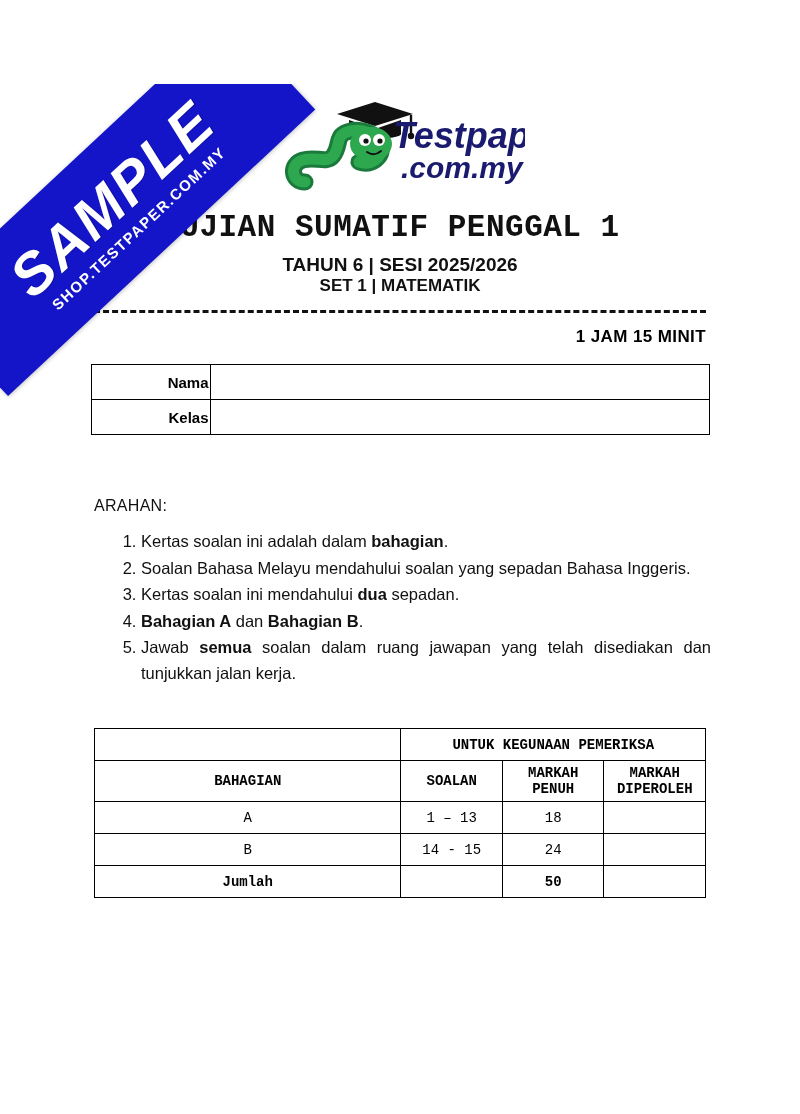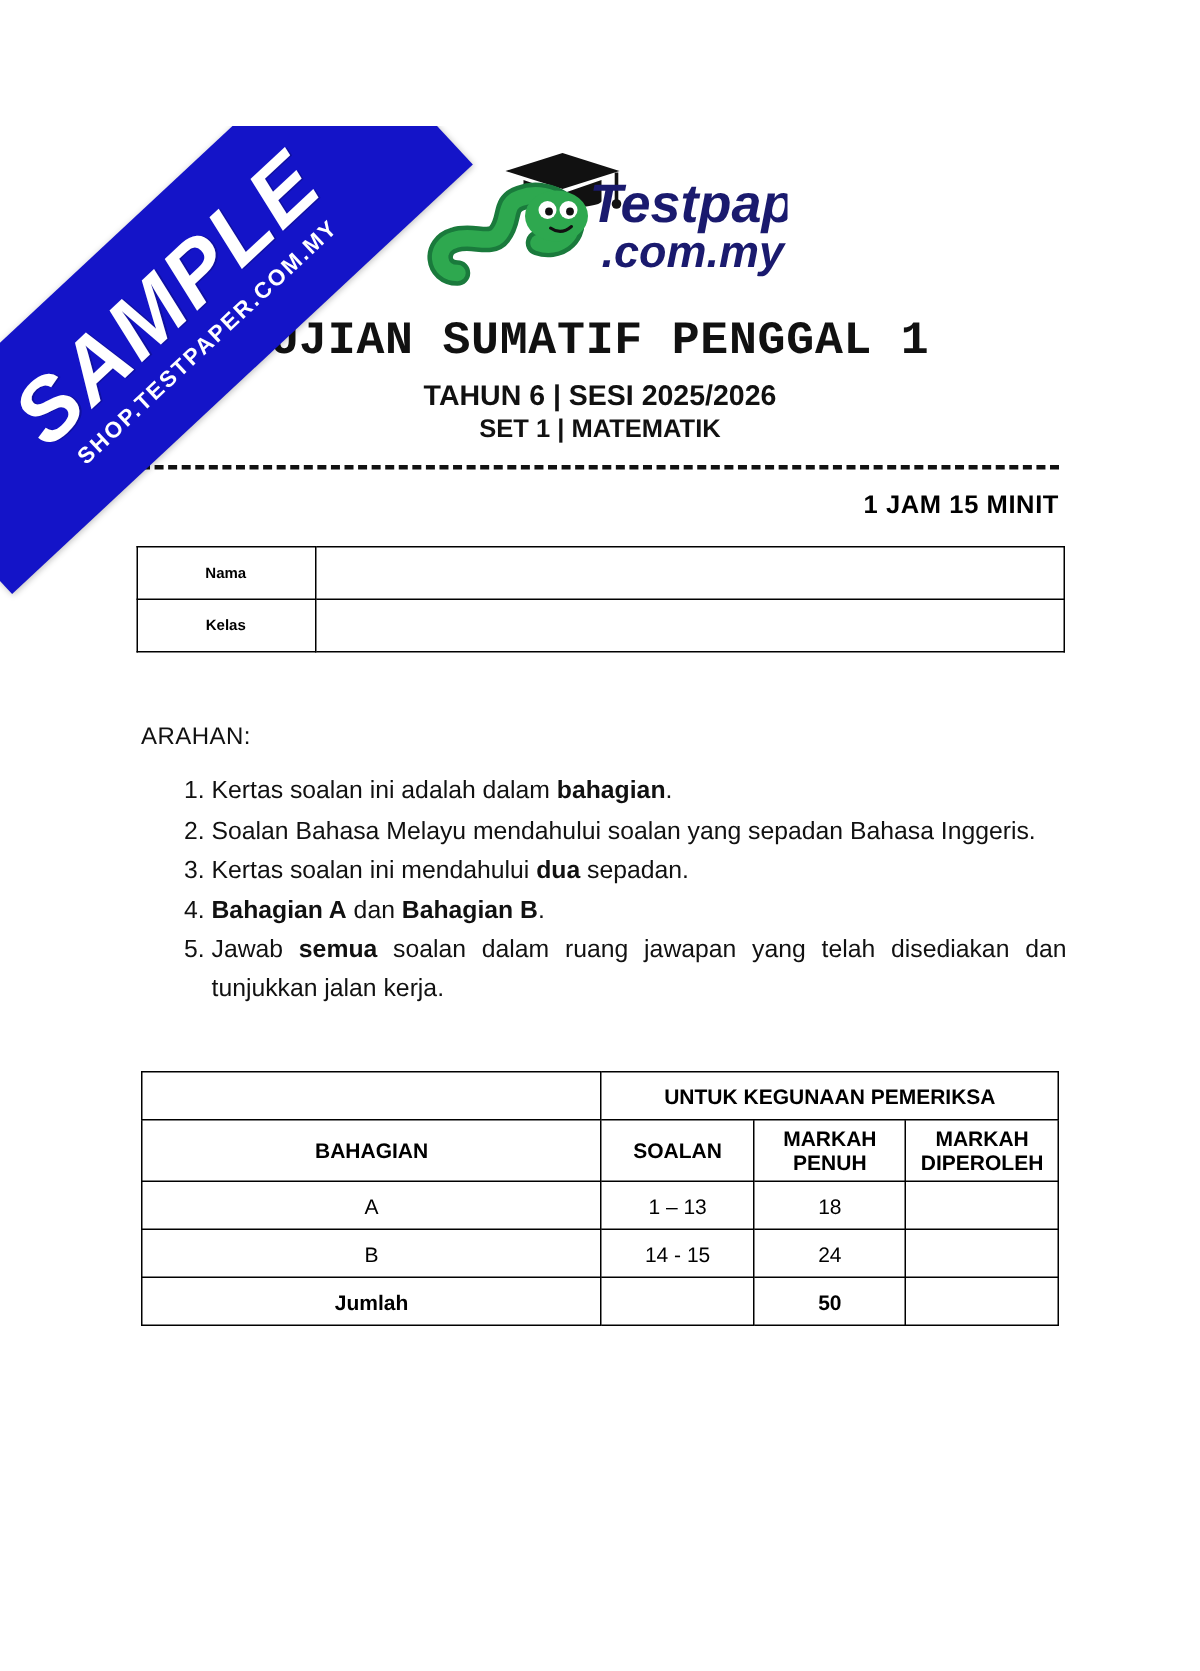--- a/index.html
+++ b/index.html
@@ -130,33 +130,33 @@
     margin: 17px auto 0 auto;
     border-collapse: collapse;
     table-layout: fixed;
   }
   table.ident td {
     border: 1.5px solid #000;
     height: 32px;
   }
   table.ident td.label {
     width: 116px;
-    text-align: center;
-    font-weight: bold;
-    font-size: 10px;
+    text-align: right;
+    font-weight: bold;
+    font-size: 15px;
     font-family: "Liberation Sans", sans-serif;
   }
   table.ident td.blank {
     width: 496px;
   }
 
   
   .arahan-head {
     width: 612px;
-    margin: 48px auto 0 auto;
+    margin: 62px auto 0 auto;
     font-size: 16px;
     letter-spacing: 0.3px;
     color: #111;
   }
   ol.arahan {
     width: 570px;
     margin: 14px auto 0 auto;
     padding-left: 52px;
     font-size: 16.5px;
     line-height: 1.55;
@@ -167,21 +167,21 @@
     margin-bottom: 1px;
   }
   ol.arahan b { font-weight: bold; }
 
   
   table.marks {
     width: 612px;
     margin: 42px auto 0 auto;
     border-collapse: collapse;
     table-layout: fixed;
-    font-family: Liberation Sans, sans-serif;
+    font-family: Liberation Mono, monospace;
   }
   table.marks td, table.marks th {
     border: 1.5px solid #000;
     text-align: center;
     font-size: 14px;
     padding: 0;
     height: 31px;
   }
   table.marks .c1 { width: 156px; }
   table.marks .c2 { width: 155px; }

